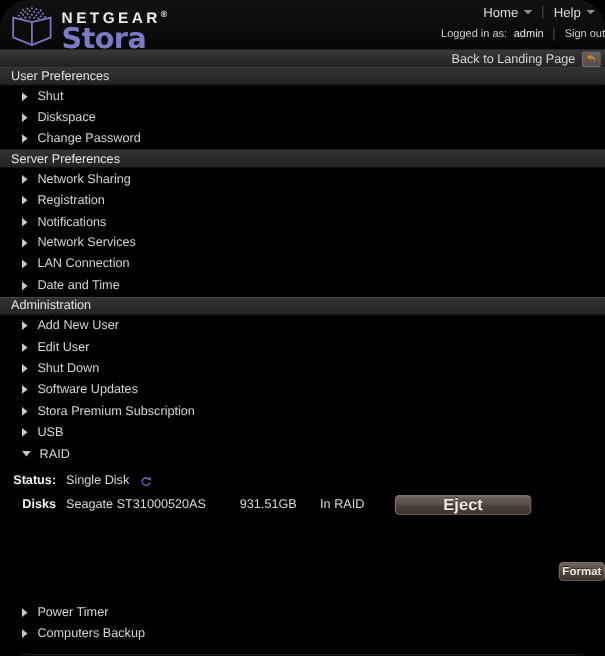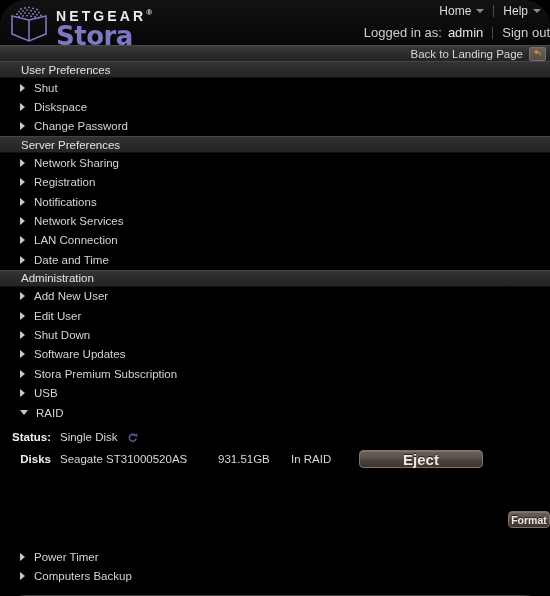--- a/index.html
+++ b/index.html
@@ -114,21 +114,21 @@
     height: 12px;
     background: #4a4a4a;
   }
 
   .loginbar {
     position: absolute;
     right: 0px;
     top: 25px;
     display: flex;
     align-items: center;
-    font-size: 13px;
+    font-size: 10px;
     color: #cfcfcf;
     white-space: nowrap;
   }
 
   .loginbar .lbl { padding-right: 6px; }
   .loginbar .user { padding-right: 9px; color: #e6e6e6; }
   .loginbar .signout { padding-left: 9px; cursor: pointer; }
 
   
   .backbar {
@@ -165,21 +165,21 @@
 
   
   .section-header {
     width: 100%;
     height: 17px;
     background: linear-gradient(to bottom, #333333 0%, #2b2b2b 50%, #242424 100%);
     border-top: 1px solid #454545;
     border-bottom: 1px solid #111111;
     display: flex;
     align-items: center;
-    padding-left: 21px;
+    padding-left: 10px;
     font-size: 11.5px;
     color: #e2e2e2;
   }
 
   .nav-list { width: 100%; }
 
   .nav-item {
     display: flex;
     align-items: center;
     height: 19.4px;

